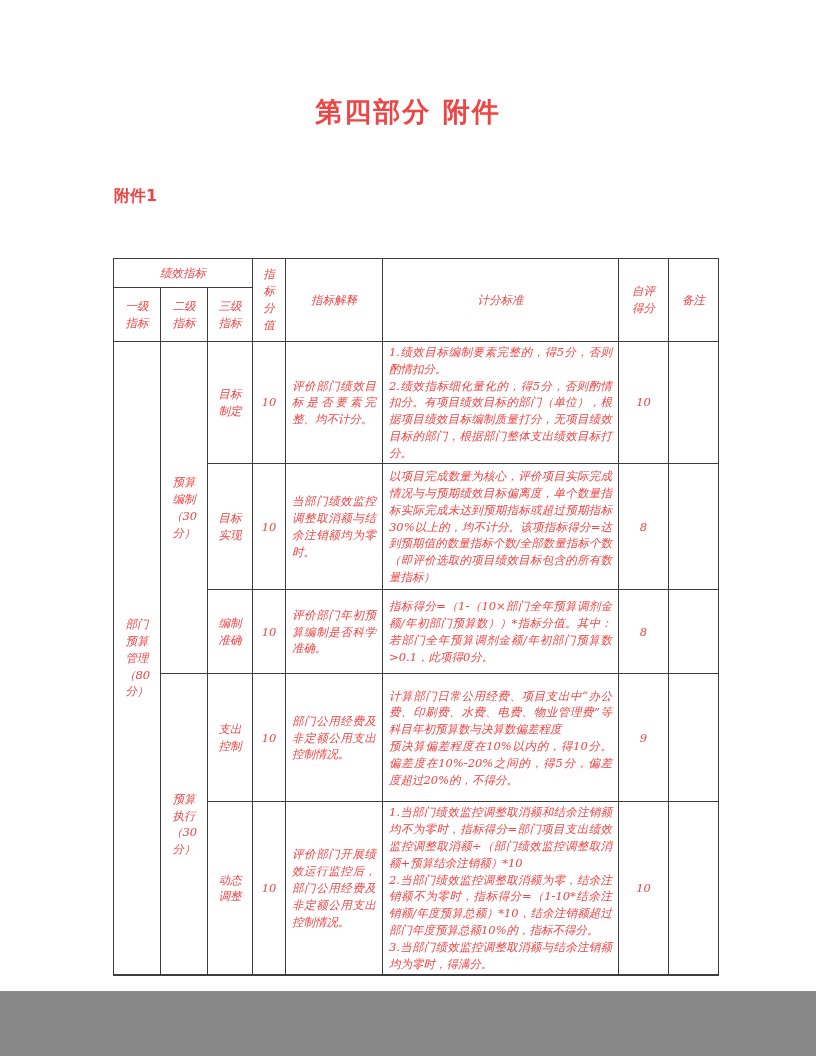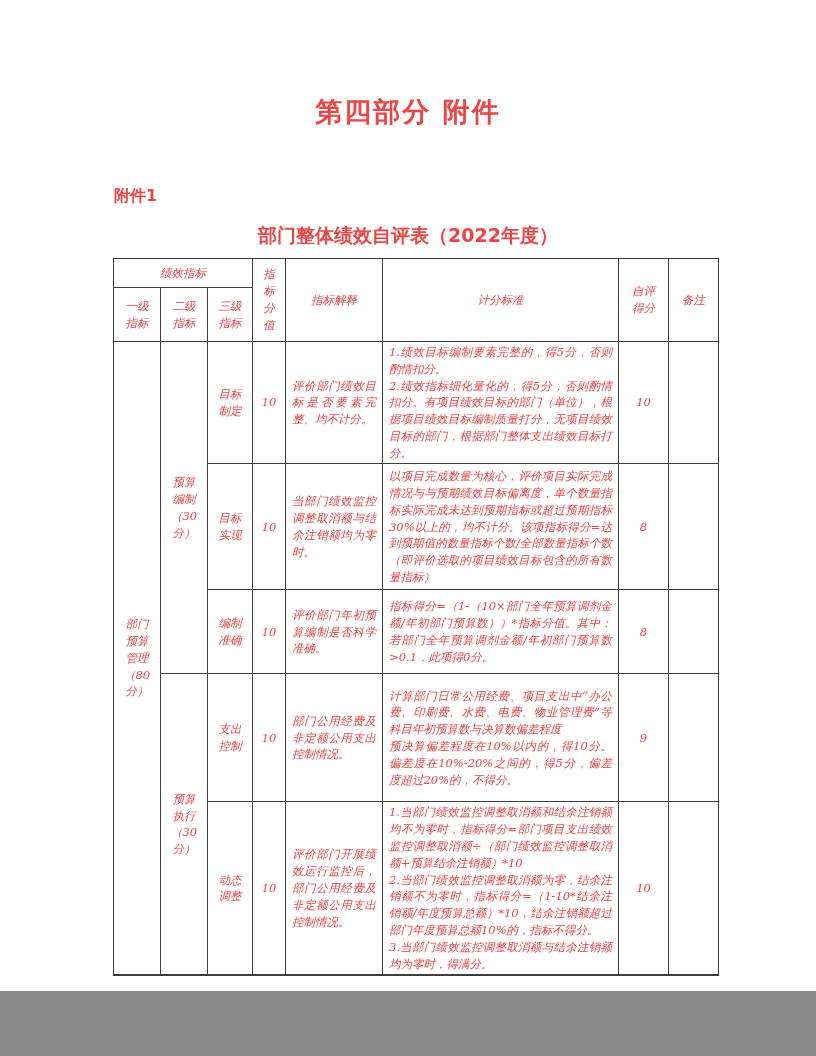--- a/index.html
+++ b/index.html
@@ -77,21 +77,20 @@
 </style>
 </head>
 <body>
 
 <div class="page">
 
   <div class="main-title">第四部分 附件</div>
 
   <div class="attachment-label">附件1</div>
 
-  <div class="table-title">部门整体绩效自评表（2022年度）</div>
 
   <table class="eval">
     <colgroup>
       <col style="width:47px">
         <col style="width:47px">
         <col style="width:45px">
         <col style="width:33px">
       <col style="width:97px">
         <col style="width:236px">
         <col style="width:50px">

